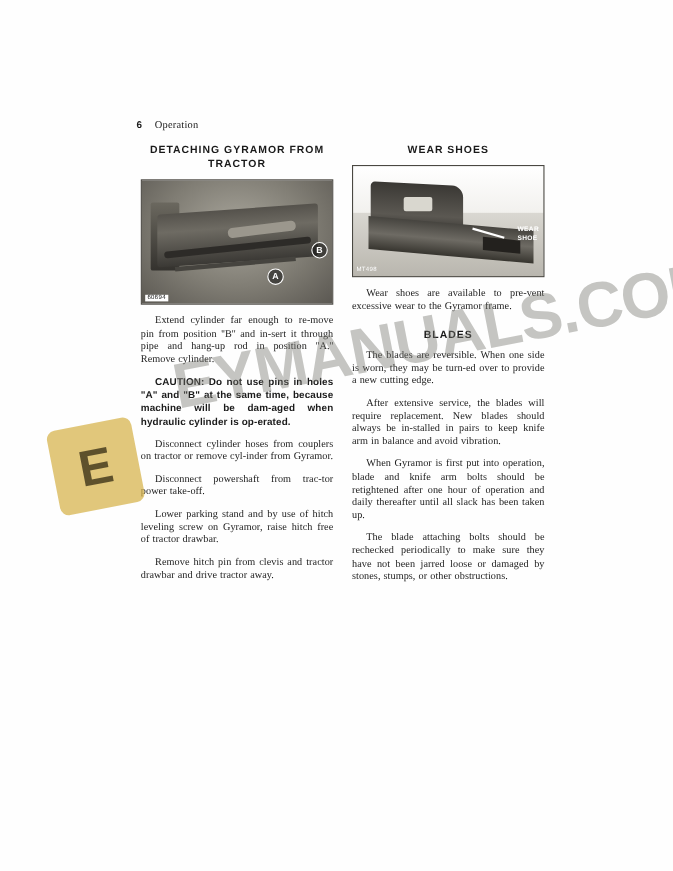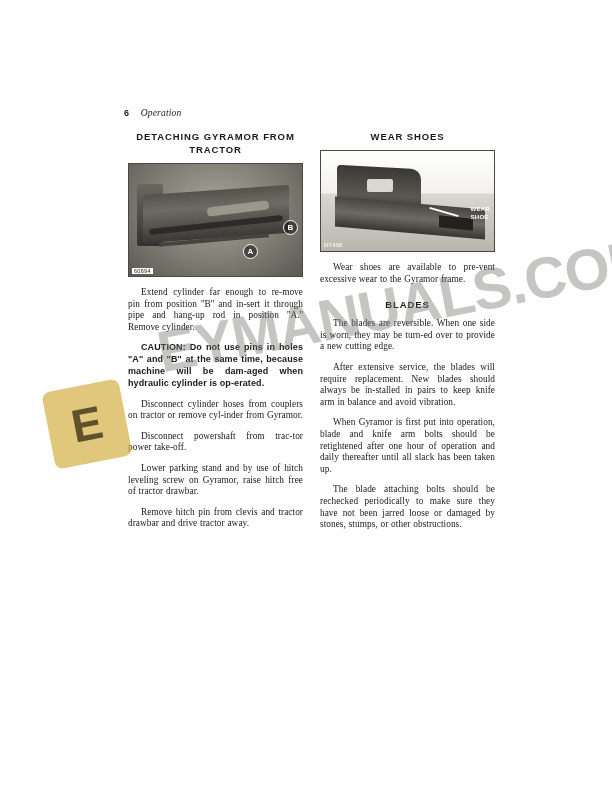--- a/index.html
+++ b/index.html
@@ -33,21 +33,20 @@
     font-size: 9px;
     letter-spacing: 0.2px;
   }
   .pg-num {
     font-family: "Liberation Sans", sans-serif;
     font-weight: bold;
     font-size: 9px;
     margin-right: 9px;
   }
   .pg-sect {
-    font-style: italic;
     font-size: 9.5px;
     margin-top: 31px;
   }
 
   
   .col {
     position: absolute;
     top: 130px;
     width: 175px;
   }

